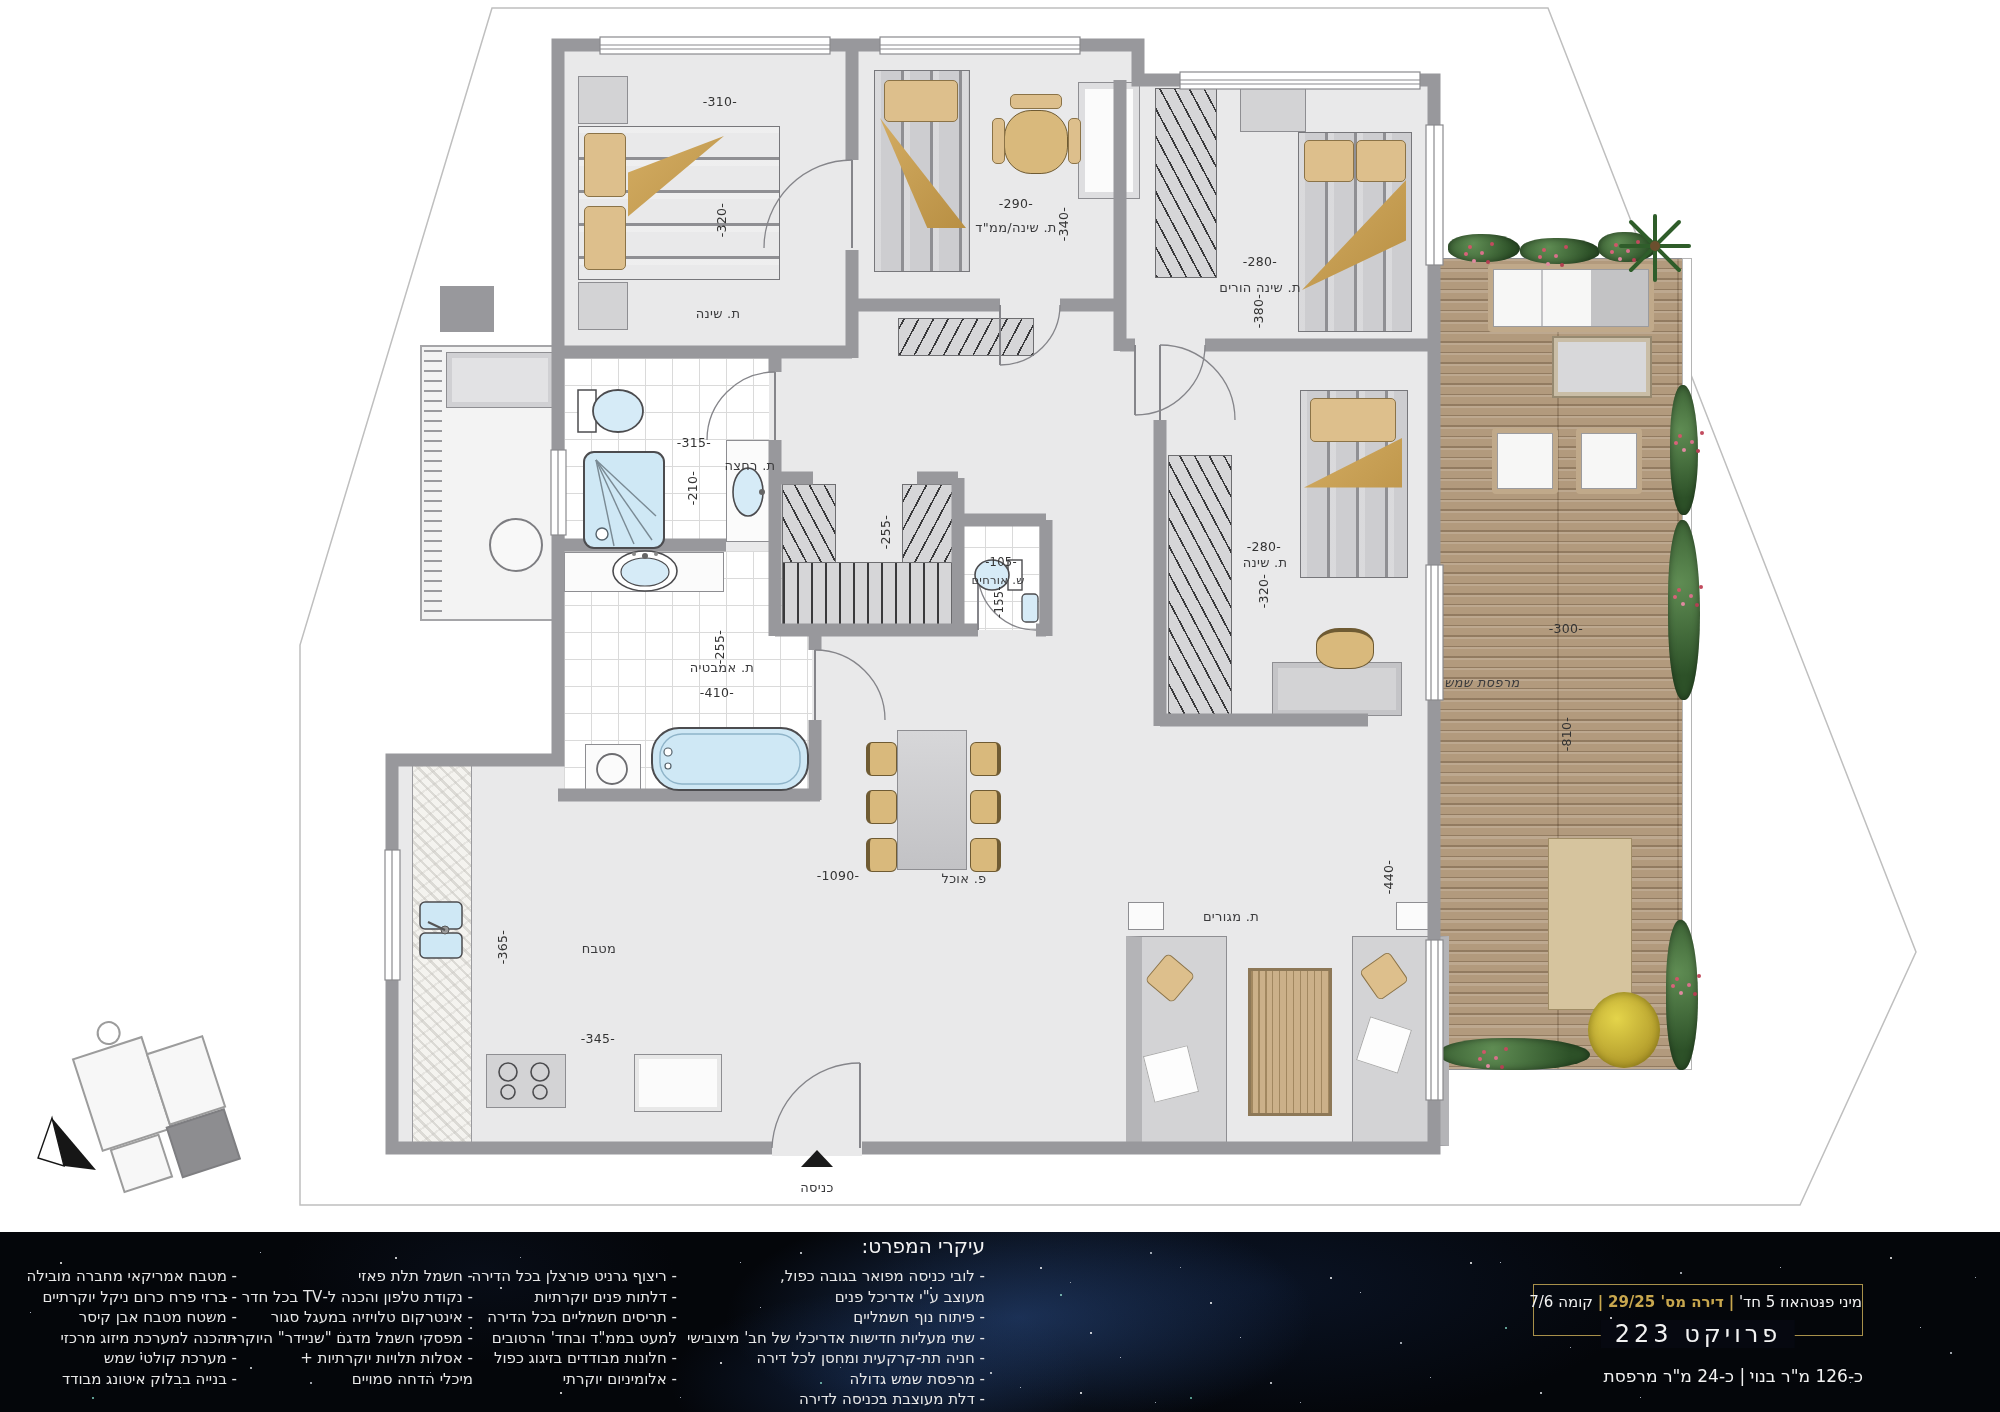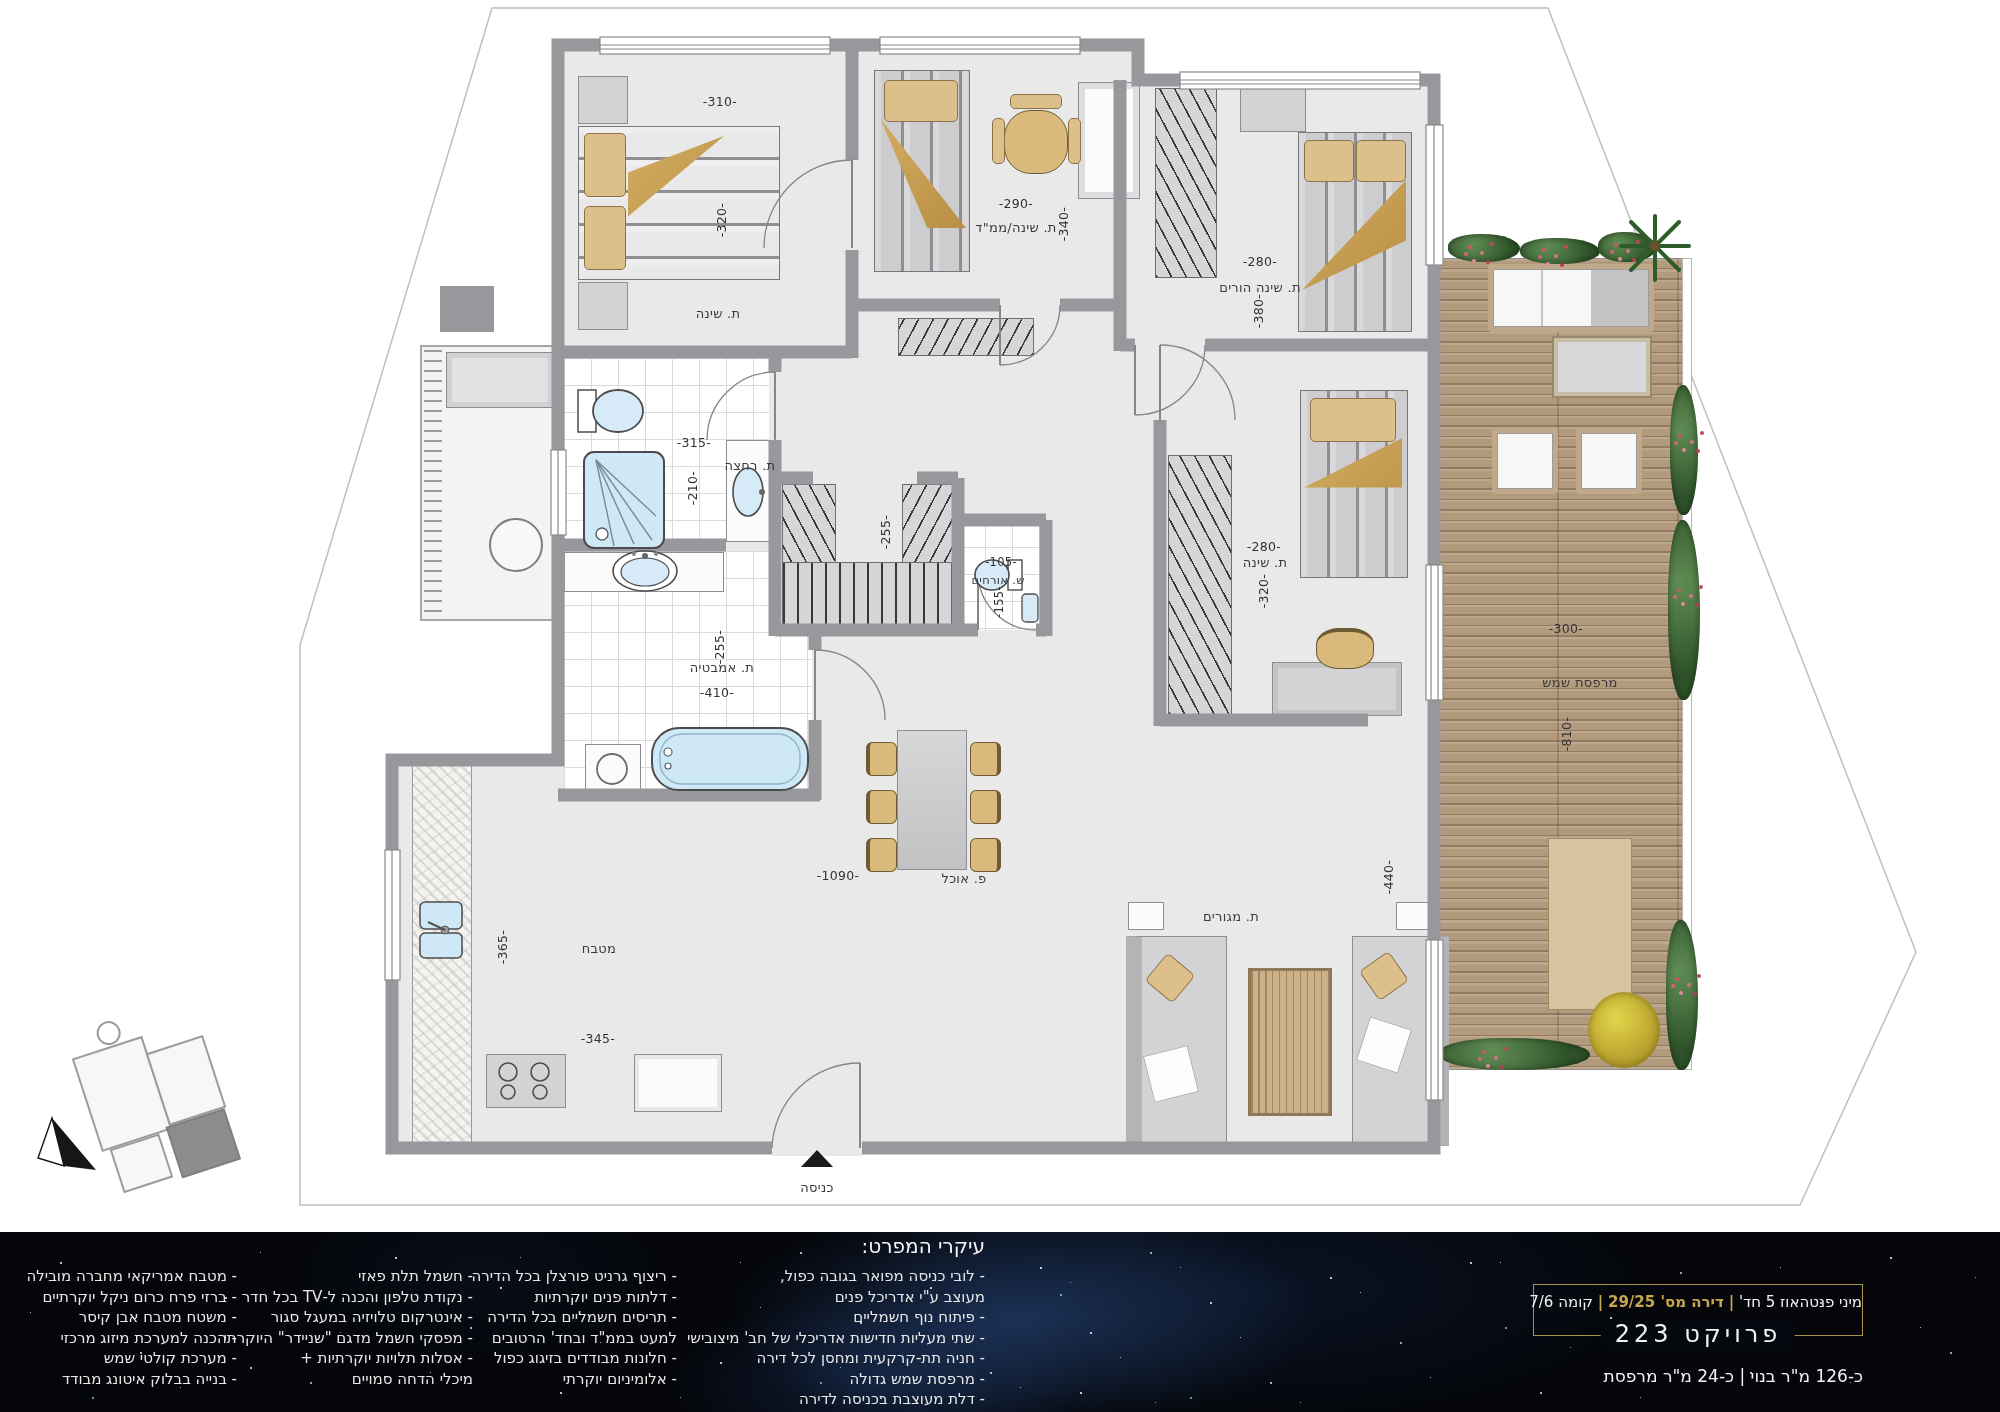--- a/index.html
+++ b/index.html
@@ -329,21 +329,21 @@
   <div class="lbl dim v" style="left:502px;top:947px;">-365-</div>
   <div class="lbl dim" style="left:598px;top:1038px;">-345-</div>
 
   <div class="lbl dim" style="left:838px;top:875px;">-1090-</div>
   <div class="lbl" dir="rtl" style="left:964px;top:878px;">פ. אוכל</div>
 
   <div class="lbl" dir="rtl" style="left:1231px;top:916px;">ת. מגורים</div>
   <div class="lbl dim v" style="left:1388px;top:877px;">-440-</div>
 
   <div class="lbl dim" style="left:1566px;top:628px;">-300-</div>
-  <div class="lbl" dir="rtl" style="left:1580px;top:682px;">מרפסת שמש</div>
+  <div class="lbl" dir="rtl" style="left:1482px;top:682px;font-style:italic;">מרפסת שמש</div>
   <div class="lbl dim v" style="left:1566px;top:734px;">-810-</div>
 
   <div class="abs" style="left:801px;top:1150px;width:0;height:0;border-left:16px solid transparent;border-right:16px solid transparent;border-bottom:17px solid #1a1a1a;z-index:6;"></div>
   <div class="lbl" dir="rtl" style="left:817px;top:1187px;">כניסה</div>
 
   <div id="band">
     <div class="starsA"></div>
     <div class="starsB"></div>
     <div class="starsC"></div>
 

